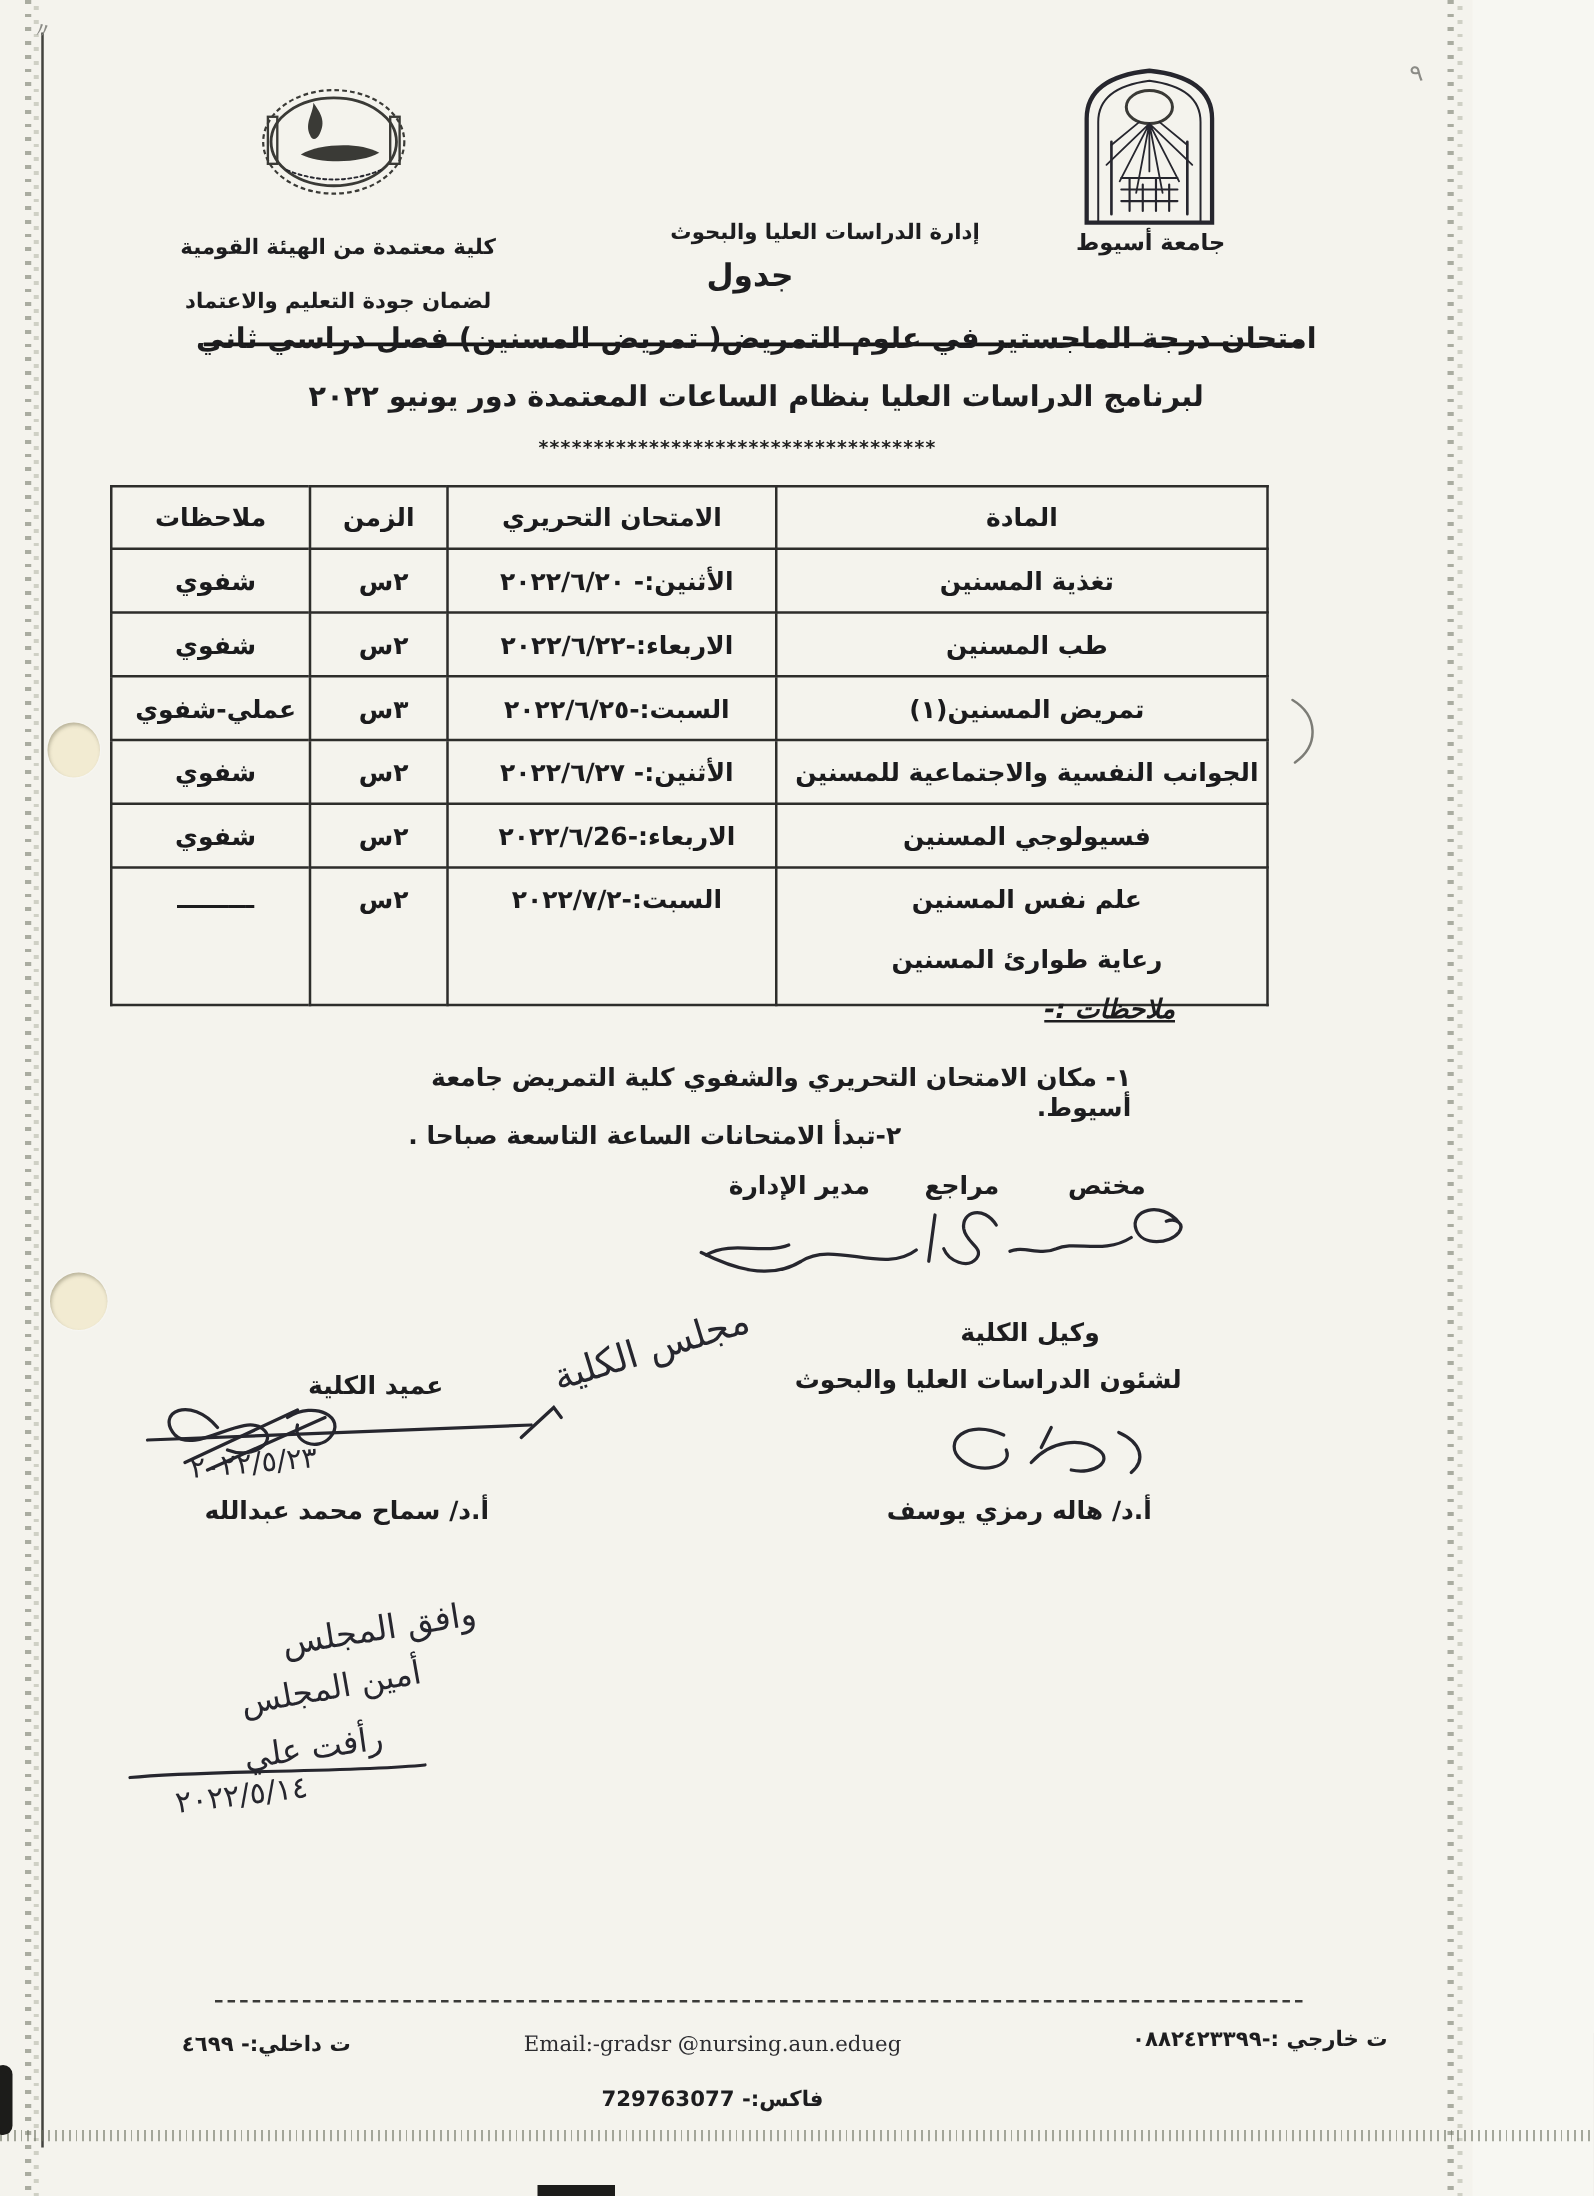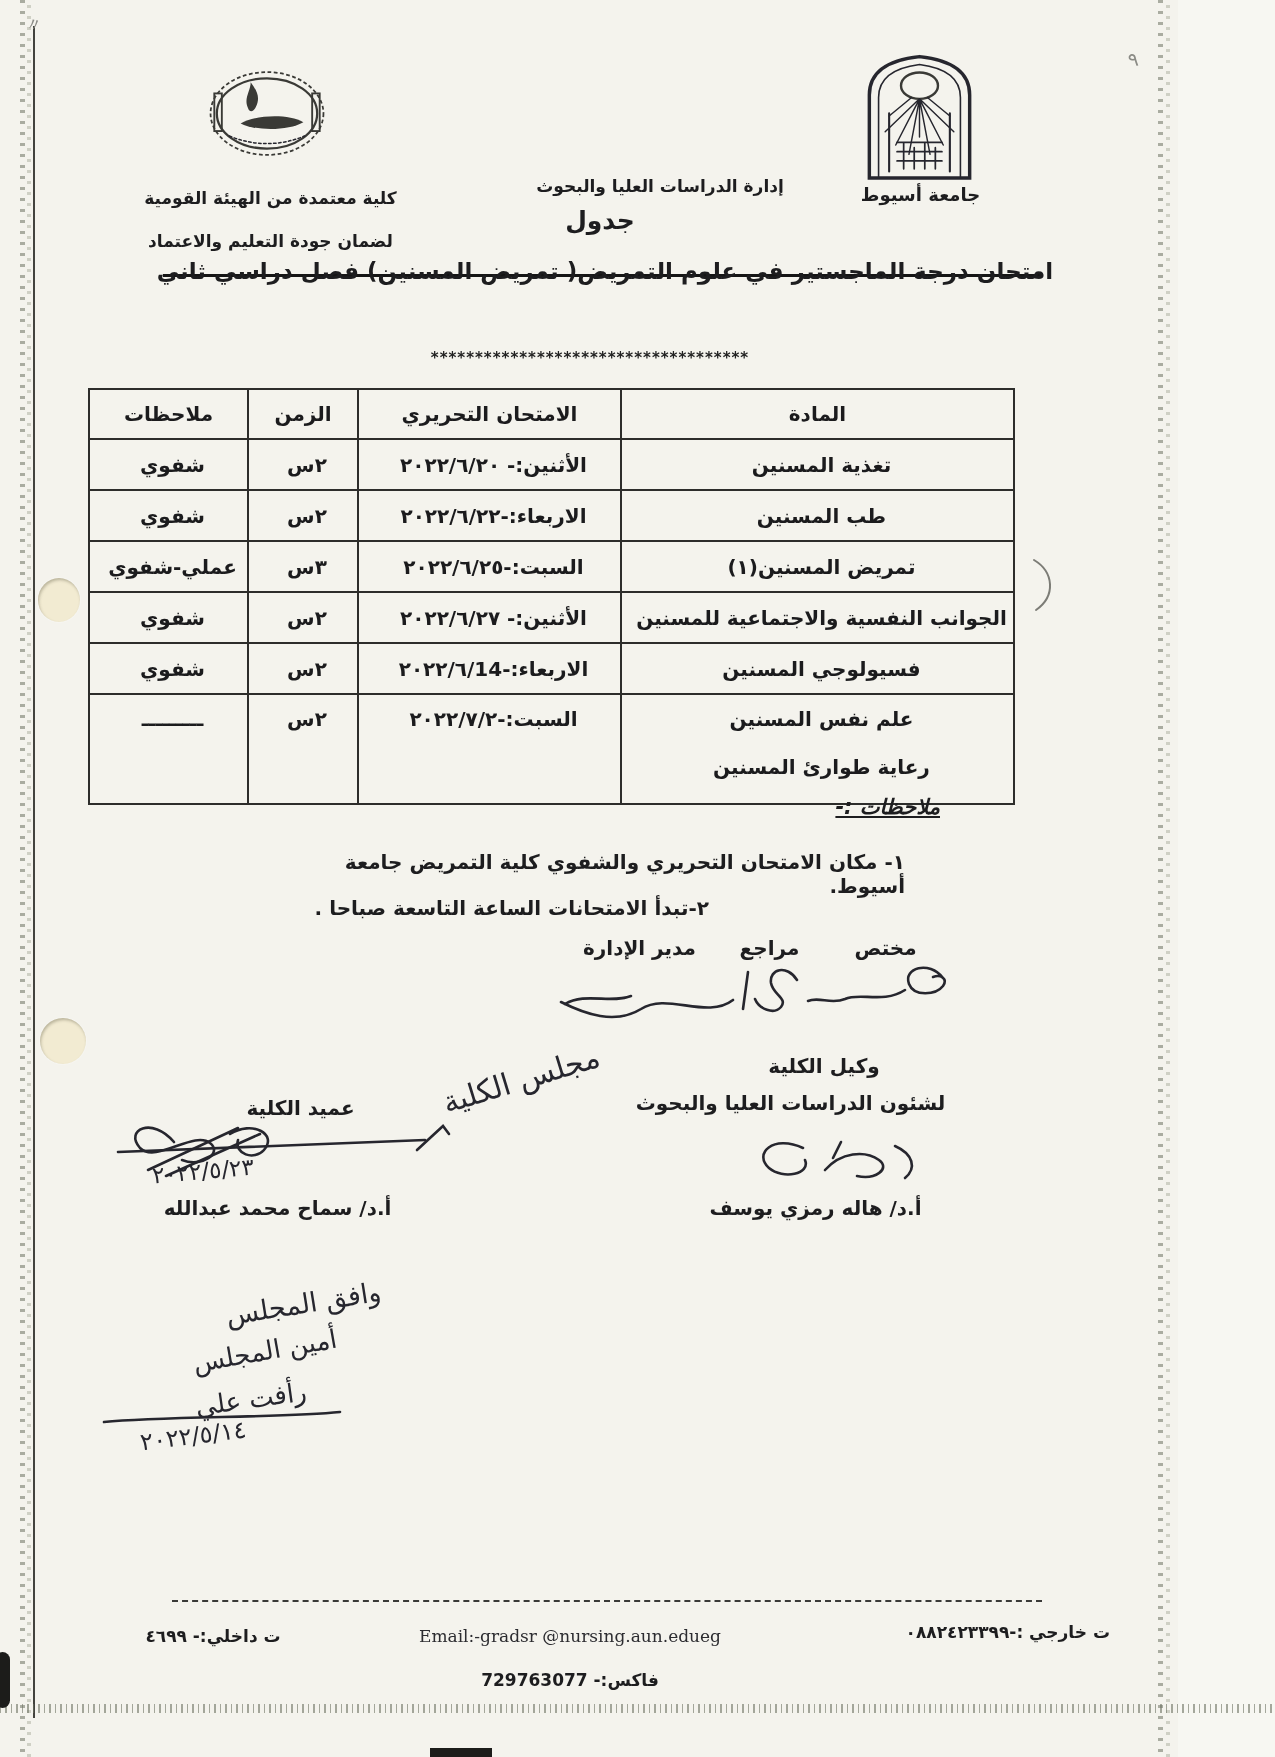--- a/index.html
+++ b/index.html
@@ -112,20 +112,21 @@
       <path d="M34 52 C46 45 72 44 84 51 C72 58 46 58 34 52 Z" style="fill:#3a3a36;stroke:none;"></path>
       <path d="M25 62 Q55 74 85 62" style="stroke-width:1.2;stroke-dasharray:2 2;"></path>
     </g>
   </svg>
   <div class="abs ar b hdr-small c" style="left:128px;top:188px;width:285px;">كلية معتمدة من الهيئة القومية</div>
   <div class="abs ar b hdr-small c" style="left:128px;top:231px;width:285px;">لضمان جودة التعليم والاعتماد</div>
   <div class="hdr-rule"></div>
 
   <div class="abs ar b title-line c" style="left:120px;top:258px;width:970px;">امتحان درجة الماجستير في علوم التمريض( تمريض المسنين) فصل دراسي ثاني</div>
   <div class="abs ar b title-head c" style="left:150px;top:206px;width:900px;">جدول</div>
+  <div class="abs ar b title-line c" style="left:120px;top:305px;width:970px;">لبرنامج الدراسات العليا بنظام الساعات المعتمدة  دور يونيو ٢٠٢٢</div>
   <div class="abs stars c" style="left:150px;top:349px;width:880px;">************************************</div>
 
   <table class="sched">
     <colgroup>
         <col style="width:393px">
         <col style="width:263px">
         <col style="width:110px">
         <col style="width:159px">
       </colgroup>
     <thead>
@@ -156,39 +157,39 @@
         <td>عملي-شفوي</td>
       </tr>
       <tr>
         <td class="subj">الجوانب النفسية والاجتماعية للمسنين</td>
         <td>الأثنين:- ٢٠٢٢/٦/٢٧</td>
         <td>٢س</td>
         <td>شفوي</td>
       </tr>
       <tr>
         <td class="subj">فسيولوجي المسنين</td>
-        <td>الاربعاء:-٢٠٢٢/٦/14</td>
+        <td>الاربعاء:-٢٠٢٢/٦/26</td>
         <td>٢س</td>
         <td>شفوي</td>
       </tr>
       <tr class="tall">
         <td class="subj">
           <div>علم نفس المسنين</div>
           <div class="subj2">رعاية طوارئ المسنين</div>
         </td>
         <td>السبت:-٢٠٢٢/٧/٢</td>
         <td>٢س</td>
         <td class="dashcell">ـــــــــ</td>
       </tr>
     </tbody>
   </table>
 
   <div class="abs ar b note-title" style="left:800px;top:795px;width:140px;text-align:right;">ملاحظات :-</div>
   <div class="abs ar b note-line" style="left:280px;top:850px;width:625px;text-align:right;">١- مكان الامتحان التحريري والشفوي كلية التمريض جامعة أسيوط.</div>
-  <div class="abs ar b note-line" style="left:284px;top:896px;width:425px;text-align:right;">٢-تبدأ الامتحانات الساعة التاسعة صباحا .</div>
+  <div class="abs ar b note-line" style="left:296px;top:896px;width:425px;text-align:right;">٢-تبدأ الامتحانات الساعة التاسعة صباحا .</div>
 
   <div class="abs ar b official c" style="left:838px;top:936px;width:95px;">مختص</div>
   <div class="abs ar b official c" style="left:722px;top:936px;width:95px;">مراجع</div>
   <div class="abs ar b official c" style="left:572px;top:936px;width:135px;">مدير الإدارة</div>
   <svg class="sig" style="left:545px;top:952px;" width="410" height="80" viewBox="0 0 410 80">
     <path d="M398 26 C384 8 358 16 364 32 C369 45 391 43 398 34 C403 27 396 22 388 25"></path>
     <path d="M360 38 C338 52 315 40 300 47 C286 53 274 44 263 49"></path>
     <path d="M252 28 C242 12 224 17 226 31 C228 43 243 46 236 55 C229 63 214 57 210 47"></path>
     <path d="M203 20 L198 57"></path>
     <path d="M188 48 C162 68 122 40 96 57 C70 73 40 62 16 50"></path>

